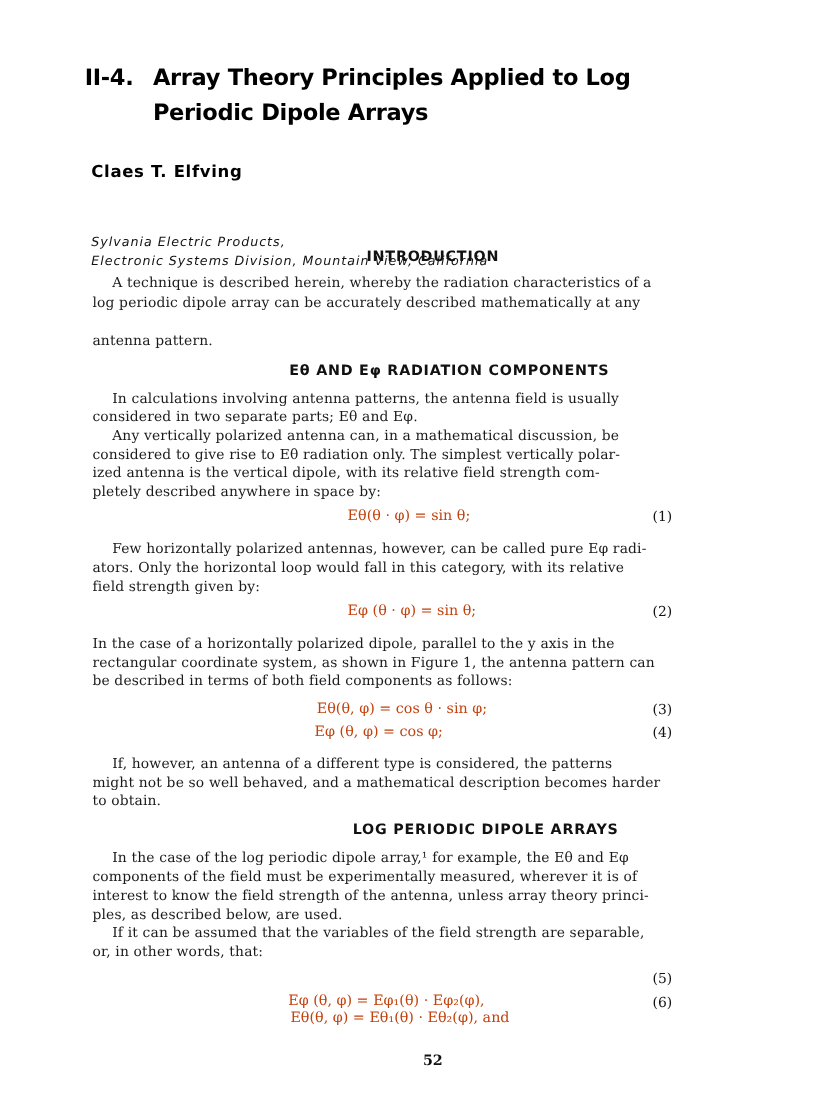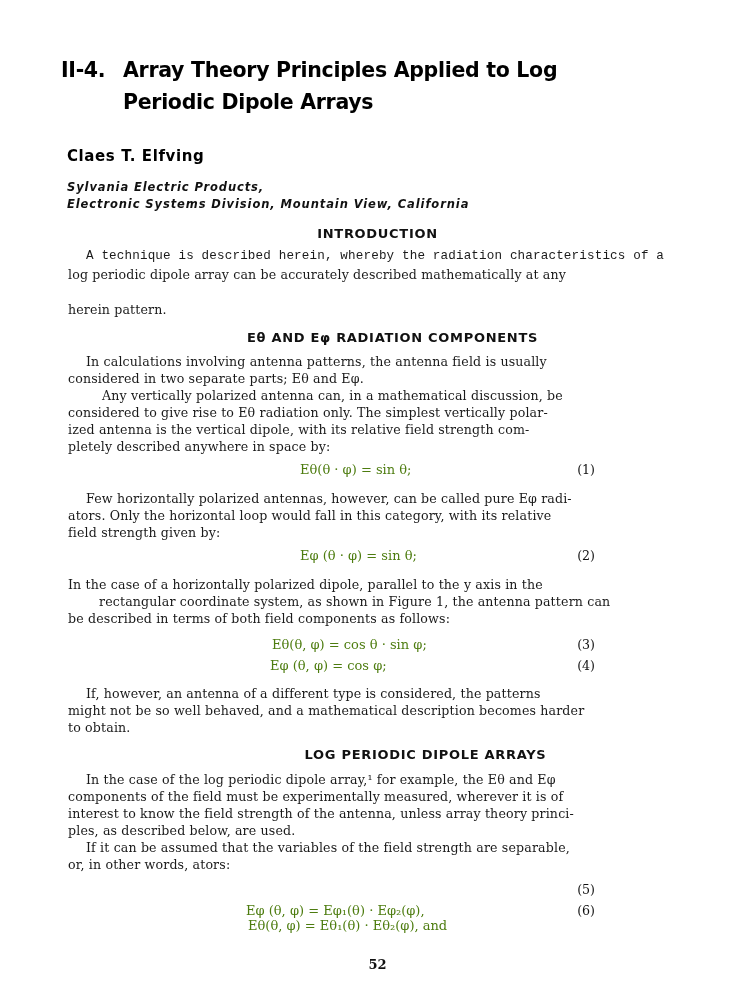--- a/index.html
+++ b/index.html
@@ -1,84 +1,84 @@
 <!DOCTYPE html>
 <html><head>
 <meta charset="utf-8">
 <style>
   html, body { margin: 0; padding: 0; background: #ffffff; }
   body { width: 755px; height: 1000px; position: relative; overflow: hidden; color: #111; }
-  .page { position: absolute; left: 0; top: 0; width: 671px; height: 1000px; }
+  .page { position: absolute; left: 16px; top: 0; width: 671px; height: 1000px; }
   .title { position: absolute; left: 61px; font-family: "DejaVu Sans", sans-serif; font-weight: bold; font-size: 20.5px; letter-spacing: -0.3px; color: #000; margin: 0; }
   .title .num { display: inline-block; width: 62px; }
   .author { position: absolute; left: 67px; top: 147px; font-family: "DejaVu Sans", sans-serif; font-size: 15px; font-weight: 600; letter-spacing: 0.6px; color: #000; }
-  .affil { position: absolute; left: 67px; font-family: "DejaVu Sans", sans-serif; font-style: italic; font-size: 11.5px; font-weight: 700; letter-spacing: 0.9px; color: #111; }
+  .affil { position: absolute; left: 67px; font-family: "DejaVu Sans", sans-serif; font-style: italic; font-size: 11.5px; font-weight: 400; letter-spacing: 0.9px; color: #111; margin-top: 33px; }
   .heading { position: absolute; left: 0; width: 755px; text-align: center; font-family: "DejaVu Sans", sans-serif; font-weight: bold; font-size: 13px; letter-spacing: 0.7px; color: #111; }
   .heading.sec2 { left: 15px; }
   .line { position: absolute; left: 68px; font-family: "DejaVu Serif", serif; font-size: 12.6px; letter-spacing: 0.15px; color: #1a1a1a; white-space: nowrap; }
   .line.ind { left: 86px; }
-  .eq { position: absolute; font-family: "DejaVu Serif", serif; font-size: 13px; color: #4d7c0f; white-space: nowrap; }
+  .eq { position: absolute; font-family: "DejaVu Serif", serif; font-size: 13px; color: #c2410c; white-space: nowrap; }
   .eqn { position: absolute; right: 76px; font-family: "DejaVu Serif", serif; font-size: 12.6px; color: #111; }
   .pageno { position: absolute; left: 0; width: 755px; text-align: center; top: 957px; font-family: "DejaVu Serif", serif; font-weight: bold; font-size: 13px; color: #111; }
 </style>
 </head>
 <body>
 
 <div class="page">
 
   <h1 class="title" style="top:58px;"><span class="num">II-4.</span><span>Array Theory Principles Applied to Log</span></h1>
   <h1 class="title" style="top:90px; left:123px;">Periodic Dipole Arrays</h1>
 
   <div class="author">Claes T. Elfving</div>
   <div class="affil" style="top:180px;">Sylvania Electric Products,</div>
   <div class="affil" style="top:197px;">Electronic Systems Division, Mountain View, California</div>
 
   <div class="heading" style="top:226px;">INTRODUCTION</div>
-  <div class="line ind" style="top:249px;font-family:Liberation Mono, monospace;">A technique is described herein, whereby the radiation characteristics of a</div>
+  <div class="line ind" style="top:249px;">A technique is described herein, whereby the radiation characteristics of a</div>
   <div class="line" style="top:267px;">log periodic dipole array can be accurately described mathematically at any</div>
-  <div class="line" style="top:302px;">herein pattern.</div>
+  <div class="line" style="top:302px;">antenna pattern.</div>
 
   <div class="heading sec2" style="top:330px;">Eθ AND Eφ RADIATION COMPONENTS</div>
   <div class="line ind" style="top:354px;">In calculations involving antenna patterns, the antenna field is usually</div>
   <div class="line" style="top:371px;">considered in two separate parts; Eθ and Eφ.</div>
-  <div class="line ind" style="top:388px;margin-left:16px;">Any vertically polarized antenna can, in a mathematical discussion, be</div>
+  <div class="line ind" style="top:388px;">Any vertically polarized antenna can, in a mathematical discussion, be</div>
   <div class="line" style="top:405px;">considered to give rise to Eθ radiation only.  The simplest vertically polar-</div>
   <div class="line" style="top:422px;">ized antenna is the vertical dipole, with its relative field strength com-</div>
   <div class="line" style="top:439px;text-align:center;">pletely described anywhere in space by:</div>
 
   <div class="eq" style="top:462px; left:300px;">Eθ(θ · φ) = sin θ;</div>
   <div class="eqn" style="top:462px;">(1)</div>
 
   <div class="line" style="top:508px;">ators.  Only the horizontal loop would fall in this category, with its relative</div>
   <div class="line ind" style="top:491px;">Few horizontally polarized antennas, however, can be called pure Eφ radi-</div>
   <div class="line" style="top:525px;">field strength given by:</div>
 
   <div class="eq" style="top:548px; left:300px;">Eφ (θ · φ) = sin θ;</div>
   <div class="eqn" style="top:548px;">(2)</div>
 
   <div class="line" style="top:577px;">In the case of a horizontally polarized dipole, parallel to the y axis in the</div>
-  <div class="line" style="top:594px;margin-left:31px;">rectangular coordinate system, as shown in Figure 1, the antenna pattern can</div>
+  <div class="line" style="top:594px;">rectangular coordinate system, as shown in Figure 1, the antenna pattern can</div>
   <div class="line" style="top:611px;">be described in terms of both field components as follows:</div>
 
   <div class="eq" style="top:637px; left:272px;">Eθ(θ, φ) = cos θ · sin φ;</div>
   <div class="eqn" style="top:637px;">(3)</div>
   <div class="eq" style="top:658px; left:270px;">Eφ (θ, φ) = cos φ;</div>
   <div class="eqn" style="top:658px;">(4)</div>
 
   <div class="line ind" style="top:686px;">If, however, an antenna of a different type is considered, the patterns</div>
   <div class="line" style="top:703px;">might not be so well behaved, and a mathematical description becomes harder</div>
   <div class="line" style="top:720px;">to obtain.</div>
 
   <div class="heading" style="top:747px;margin-left:48px;">LOG PERIODIC DIPOLE ARRAYS</div>
   <div class="line ind" style="top:772px;">In the case of the log periodic dipole array,¹ for example, the Eθ and Eφ</div>
   <div class="line" style="top:789px;">components of the field must be experimentally measured, wherever it is of</div>
   <div class="line" style="top:806px;">interest to know the field strength of the antenna, unless array theory princi-</div>
   <div class="line" style="top:823px;">ples, as described below, are used.</div>
   <div class="line ind" style="top:840px;">If it can be assumed that the variables of the field strength are separable,</div>
-  <div class="line" style="top:857px;">or, in other words, ators:</div>
+  <div class="line" style="top:857px;">or, in other words, that:</div>
 
   <div class="eq" style="top:882px; left:248px;margin-top:36px;">Eθ(θ, φ) = Eθ₁(θ) · Eθ₂(φ), and</div>
   <div class="eqn" style="top:882px;">(5)</div>
   <div class="eq" style="top:903px; left:246px;">Eφ (θ, φ) = Eφ₁(θ) · Eφ₂(φ),</div>
   <div class="eqn" style="top:903px;">(6)</div>
 
   <div class="pageno">52</div>
 </div>
 
 </body></html>

